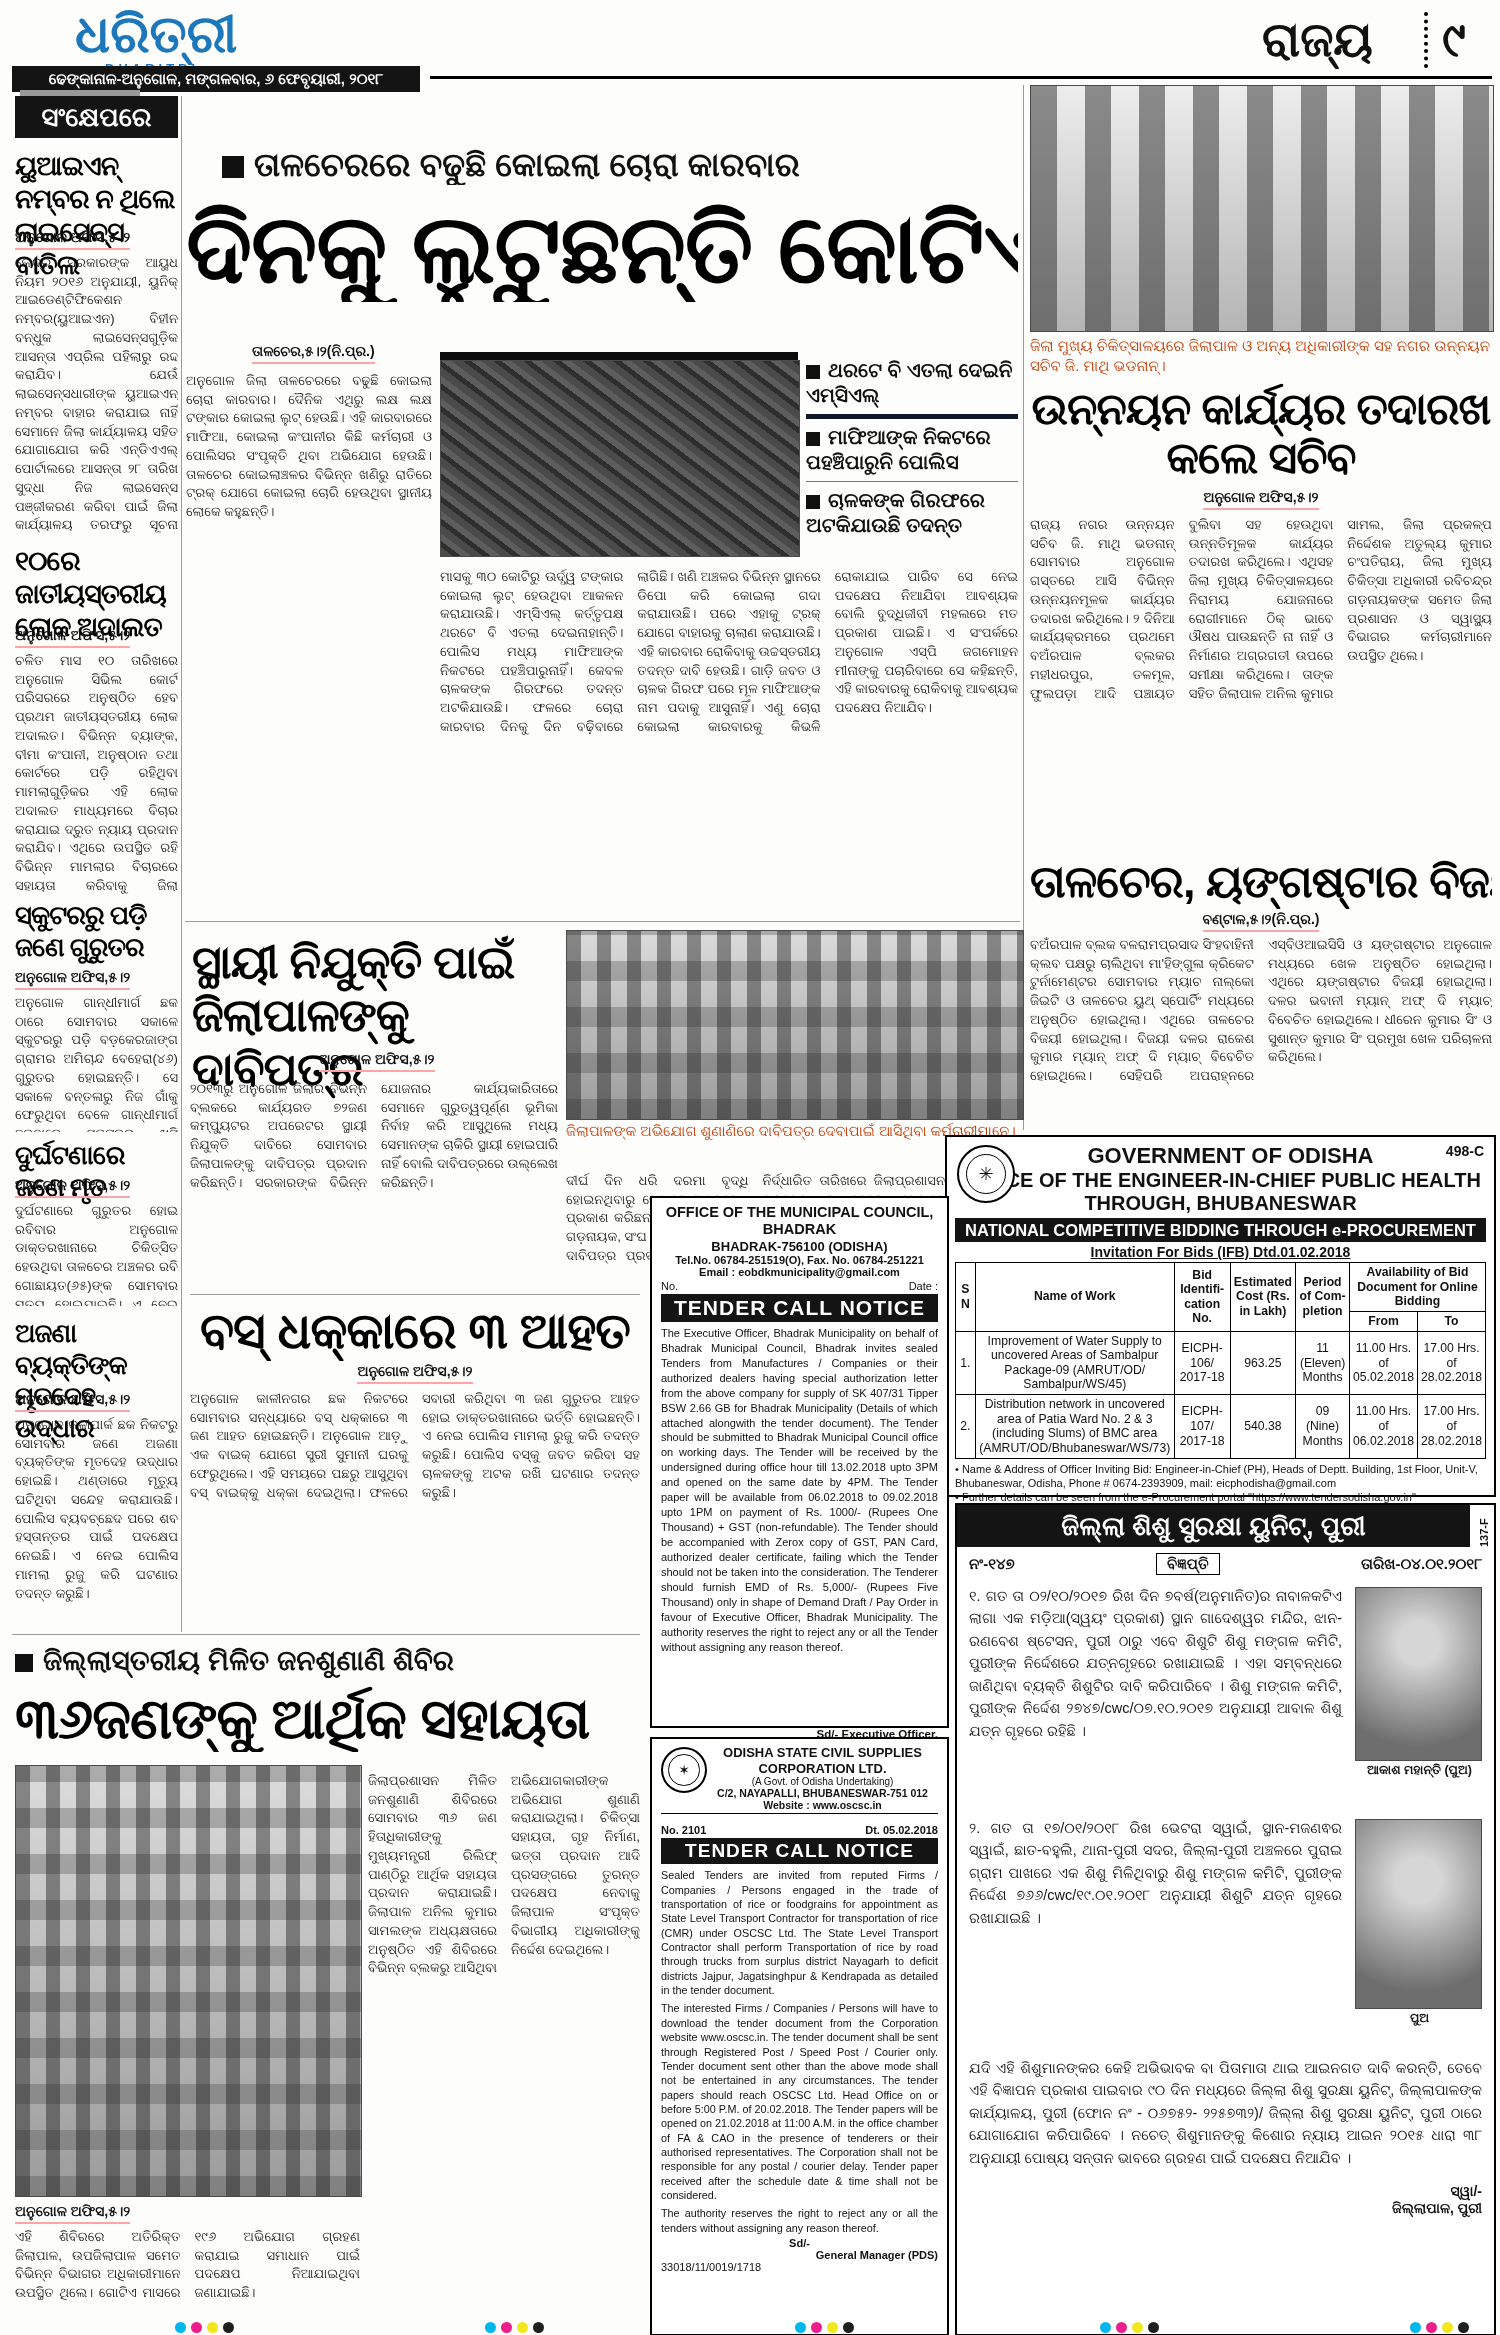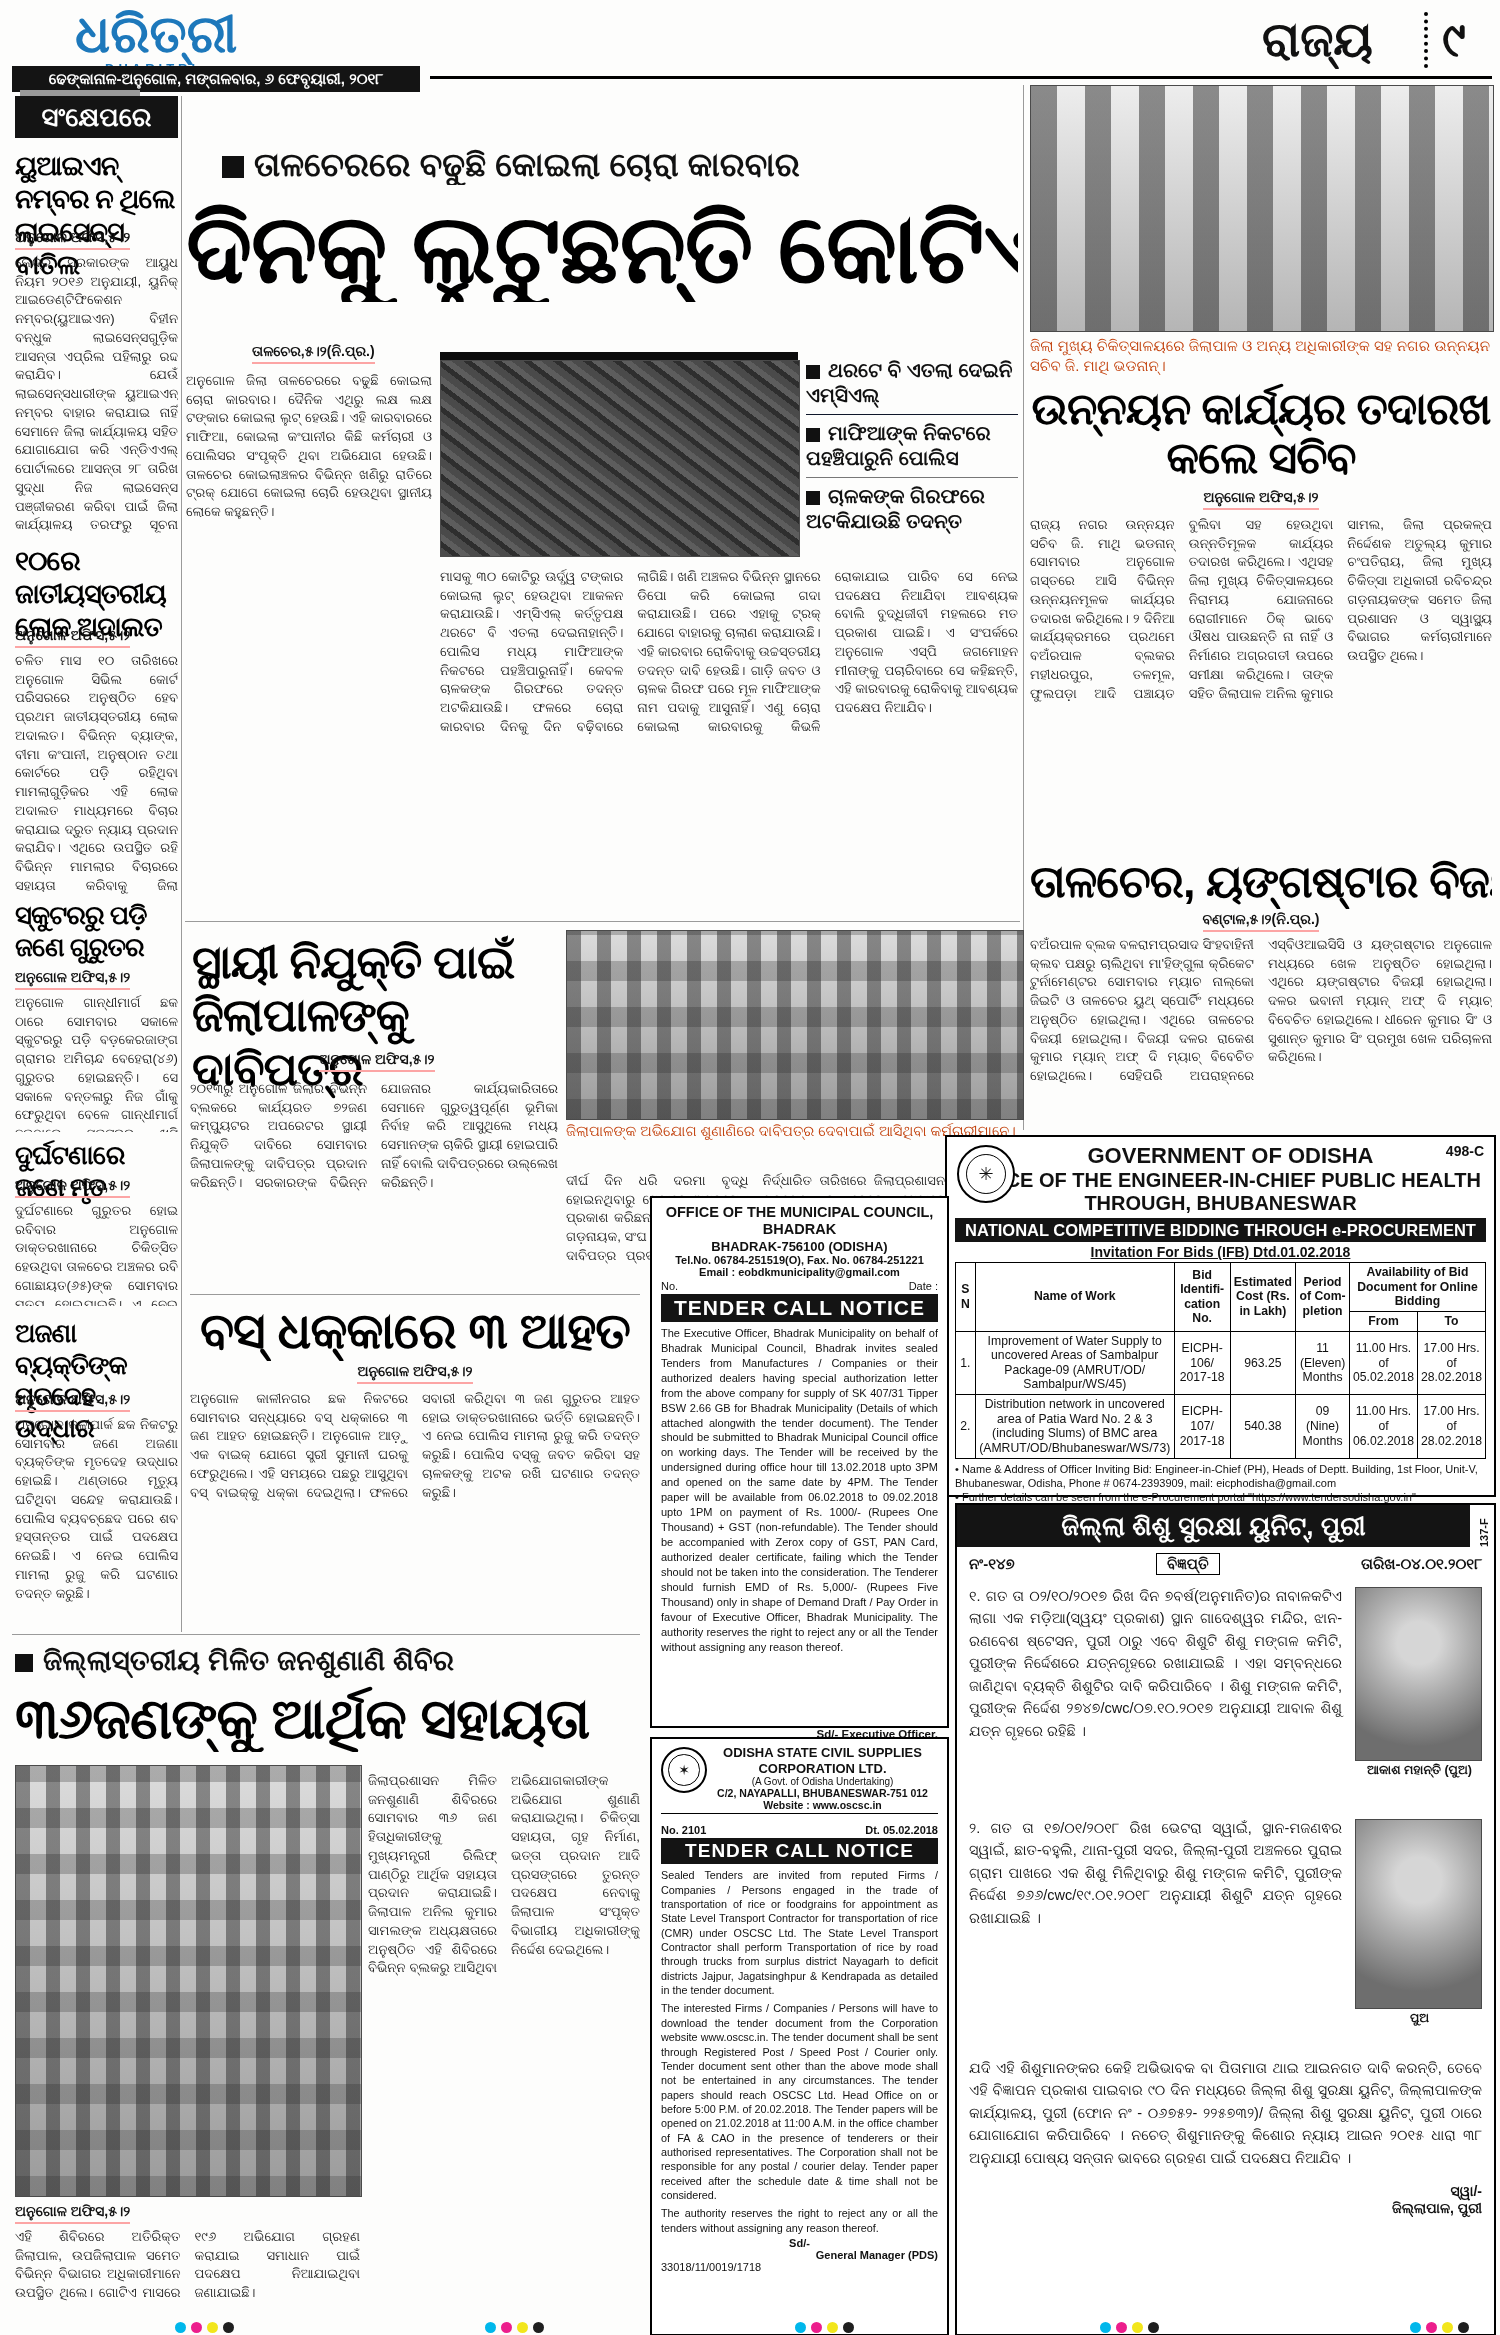--- a/index.html
+++ b/index.html
@@ -89,21 +89,21 @@
 
 <div class="abs" style="left:440px;top:352px;width:358px;height:205px">
   <div style="width:100%;height:8px;background:#0c0c0c"></div>
   <div class="photo ph-coal" style="width:100%;height:195px"></div>
 </div>
 
 <div class="abs" style="left:806px;top:352px;width:212px;height:210px">
   <div class="b" style="font-size:20px;line-height:1.25;padding:6px 0">
     <span class="sq-s"></span><span>ଥରଟେ ବି ଏତଲା ଦେଇନି ଏମ୍‌ସିଏଲ୍</span>
   </div>
-  <div class="b" style="font-size:20px;line-height:1.25;padding:6px 0;border-top:1px solid #0f172a">
+  <div class="b" style="font-size:20px;line-height:1.25;padding:6px 0;border-top:5px solid #0f172a">
     <span class="sq-s"></span><span>ମାଫିଆଙ୍କ ନିକଟରେ ପହଞ୍ଚିପାରୁନି ପୋଲିସ</span>
   </div>
   <div class="b" style="font-size:20px;line-height:1.25;padding:6px 0;border-top:1px solid #777">
     <span class="sq-s"></span><span>ଚାଳକଙ୍କ ଗିରଫରେ ଅଟକିଯାଉଛି ତଦନ୍ତ</span>
   </div>
 </div>
 
 <div class="abs body-txt cols3" style="left:440px;top:568px;width:578px;height:338px">ମାସକୁ ୩୦ କୋଟିରୁ ଊର୍ଦ୍ଧ୍ୱ ଟଙ୍କାର କୋଇଲା ଲୁଟ୍ ହେଉଥିବା ଆକଳନ କରାଯାଉଛି। ଏମ୍‌ସିଏଲ୍ କର୍ତ୍ତୃପକ୍ଷ ଥରଟେ ବି ଏତଲା ଦେଇନାହାନ୍ତି। ପୋଲିସ ମଧ୍ୟ ମାଫିଆଙ୍କ ନିକଟରେ ପହଞ୍ଚିପାରୁନାହିଁ। କେବଳ ଚାଳକଙ୍କ ଗିରଫରେ ତଦନ୍ତ ଅଟକିଯାଉଛି। ଫଳରେ ଚୋରା କାରବାର ଦିନକୁ ଦିନ ବଢ଼ିବାରେ ଲାଗିଛି। ଖଣି ଅଞ୍ଚଳର ବିଭିନ୍ନ ସ୍ଥାନରେ ଡିପୋ କରି କୋଇଲା ଗଦା କରାଯାଉଛି। ପରେ ଏହାକୁ ଟ୍ରକ୍ ଯୋଗେ ବାହାରକୁ ଚାଲାଣ କରାଯାଉଛି। ଏହି କାରବାର ରୋକିବାକୁ ଉଚ୍ଚସ୍ତରୀୟ ତଦନ୍ତ ଦାବି ହେଉଛି। ଗାଡ଼ି ଜବତ ଓ ଚାଳକ ଗିରଫ ପରେ ମୂଳ ମାଫିଆଙ୍କ ନାମ ପଦାକୁ ଆସୁନାହିଁ। ଏଣୁ ଚୋରା କୋଇଲା କାରବାରକୁ କିଭଳି ରୋକାଯାଇ ପାରିବ ସେ ନେଇ ପଦକ୍ଷେପ ନିଆଯିବା ଆବଶ୍ୟକ ବୋଲି ବୁଦ୍ଧିଜୀବୀ ମହଲରେ ମତ ପ୍ରକାଶ ପାଇଛି। ଏ ସଂପର୍କରେ ଅନୁଗୋଳ ଏସ୍‌ପି ଜଗମୋହନ ମୀନାଙ୍କୁ ପଚାରିବାରେ ସେ କହିଛନ୍ତି, ଏହି କାରବାରକୁ ରୋକିବାକୁ ଆବଶ୍ୟକ ପଦକ୍ଷେପ ନିଆଯିବ।</div>
 
 <div class="abs photo ph-people" style="left:1030px;top:85px;width:462px;height:245px"></div>

